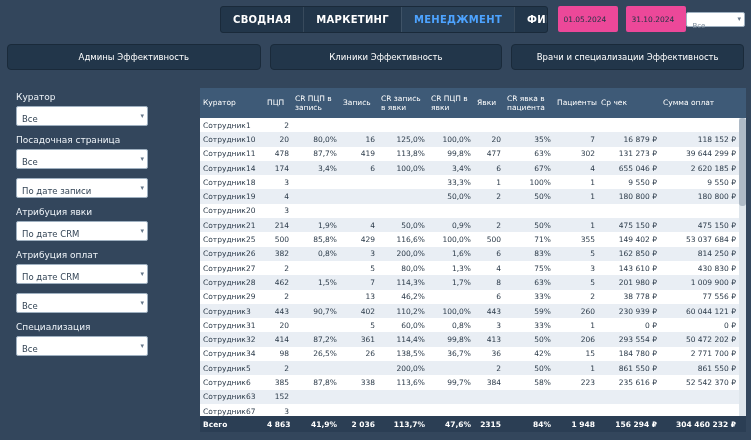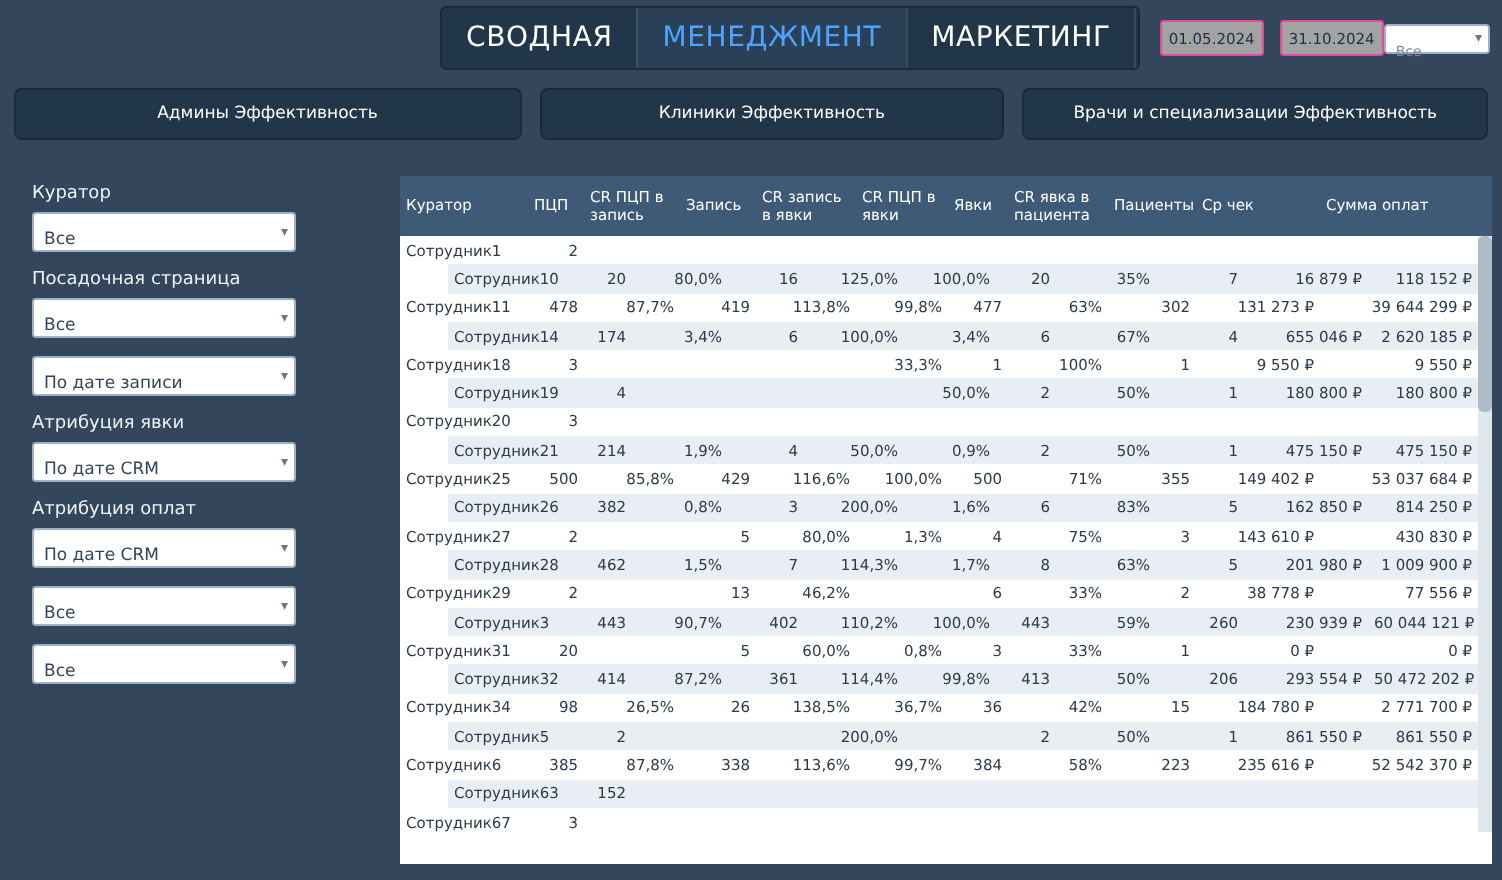--- a/index.html
+++ b/index.html
@@ -12,24 +12,24 @@
     --foot-bg:#2b3e54;
     --cell-text:#2c3b4a;
   }
   html,body{margin:0;padding:0;}
   body{font-family:"DejaVu Sans","Liberation Sans",sans-serif;}
   .app{position:relative;width:751px;height:440px;background:var(--bg);overflow:hidden;}
 
   
   .topbar{position:absolute;top:0;left:0;right:0;height:38px;display:flex;align-items:center;padding:0 6px;box-sizing:border-box;}
   .main-tabs{display:flex;margin-left:214px;background:var(--btn-bg);border:1px solid var(--btn-border);border-radius:3px;overflow:hidden;}
-  .main-tab{background:transparent;border:none;border-left:1px solid rgba(255,255,255,0.10);color:#fff;font-family:inherit;font-size:14px;font-weight:normal;letter-spacing:.3px;padding:7px 12px;cursor:pointer;white-space:nowrap;}
+  .main-tab{background:transparent;border:none;border-left:1px solid rgba(255,255,255,0.10);color:#fff;font-family:inherit;font-size:10px;font-weight:bold;letter-spacing:.3px;padding:7px 12px;cursor:pointer;white-space:nowrap;}
   .main-tab:first-child{border-left:none;}
   .main-tab.active{color:var(--accent);background:#2a4056;}
-  .date-input{width:50px;height:16px;border:1px solid #ec4899;border-radius:2px;background:#a3a3a3;color:#223344;font-family:inherit;font-size:7.5px;text-align:center;margin-left:8px;padding:0;}
+  .date-input{width:50px;height:16px;border:5px solid #ec4899;border-radius:2px;background:#ec4899;color:#223344;font-family:inherit;font-size:7.5px;text-align:left;margin-left:8px;padding:0;}
   .date-input:first-of-type{margin-left:10px;}
 
   
   .select-wrap{position:relative;background:#fff;border:1px solid #9fb0c0;border-radius:2px;box-sizing:border-box;}
   .select-wrap select{appearance:none;-webkit-appearance:none;border:none;background:transparent;width:100%;height:100%;font-family:inherit;font-size:8.5px;color:#334455;padding:0 14px 0 5px;}
   .select-wrap .chev{position:absolute;right:3px;top:50%;transform:translateY(-50%);font-size:7px;color:#66788a;pointer-events:none;}
   .select-wrap.mini{margin-left:auto;width:68px;height:15px;}
   .select-wrap.mini select{font-size:7px;color:#7a8a99;}
 
   
@@ -48,40 +48,40 @@
   .filter-label{color:#eef3f8;font-size:9px;margin-bottom:4px;}
   .filter-group .select-wrap{width:132px;height:20px;}
 
   
   .table-area{position:absolute;left:200px;top:88px;right:5px;bottom:8px;display:flex;flex-direction:column;background:#fff;}
   .cols{display:grid;grid-template-columns:64px 28px 48px 38px 50px 46px 30px 50px 44px 62px 1fr;}
   .t-header{background:var(--thead-bg);color:#fff;min-height:30px;align-items:center;flex:0 0 30px;}
   .th{font-size:7.5px;line-height:1.25;padding:2px 3px;overflow:hidden;}
   .t-body{flex:1 1 auto;overflow:hidden;background:#fff;}
   .t-row{height:14.3px;align-items:center;background:#fff;}
-  .t-row.alt{background:var(--row-alt);margin-left:24px;}
+  .t-row.alt{background:var(--row-alt);}
   .td{font-size:7.5px;color:var(--cell-text);padding:0 3px;white-space:nowrap;overflow:hidden;}
   .num{text-align:right;}
   .t-footer{background:var(--foot-bg);color:#fff;flex:0 0 16px;align-items:center;font-weight:bold;}
   .tf{font-size:7.5px;padding:0 3px;white-space:nowrap;overflow:hidden;}
   .th:last-child,.td:last-child,.tf:last-child{padding-right:10px;}
 
   .scrollbar{position:absolute;right:0;top:30px;bottom:16px;width:7px;background:#dfe6ec;}
   .scroll-thumb{width:100%;height:88px;background:#aebac6;border-radius:3px;}
 </style>
 </head>
 <body>
 
 <div class="app">
 
   <header class="topbar">
     <nav class="main-tabs">
       <button class="main-tab">СВОДНАЯ</button>
+      <button class="main-tab">МАРКЕТИНГ</button>
       <button class="main-tab active">МЕНЕДЖМЕНТ</button>
-      <button class="main-tab">МАРКЕТИНГ</button>
       <button class="main-tab">ФИНАНСЫ</button>
     </nav>
     <input class="date-input" readonly="" value="01.05.2024" style="">
     <input class="date-input" readonly="" value="31.10.2024" style="">
     <div class="select-wrap mini">
       <select><option>Все</option></select>
       <span class="chev">▾</span>
     </div>
   </header>
 
@@ -126,20 +126,21 @@
         <span class="chev">▾</span>
       </div>
     </div>
     <div class="filter-group">
       <div class="select-wrap">
         <select><option>Все</option></select>
         <span class="chev">▾</span>
       </div>
     </div>
     <div class="filter-group">
+      <div class="filter-label">Специализация</div>
       <div class="select-wrap">
         <select><option>Все</option></select>
         <span class="chev">▾</span>
       </div>
     </div>
   </aside>
 
   <main class="table-area">
     <div class="t-header cols" id="thead">
         <div class="th">Куратор</div>
@@ -422,18 +423,31 @@
           <div class="td num"></div>
           <div class="td num"></div>
           <div class="td num"></div>
           <div class="td num"></div>
           <div class="td num"></div>
           <div class="td num"></div>
           <div class="td num"></div>
           <div class="td num"></div>
         </div>
       </div>
+    <div class="t-footer cols" id="tfoot">
+        <div class="tf">Всего</div>
+        <div class="tf num">4 863</div>
+        <div class="tf num">41,9%</div>
+        <div class="tf num">2 036</div>
+        <div class="tf num">113,7%</div>
+        <div class="tf num">47,6%</div>
+        <div class="tf num">2315</div>
+        <div class="tf num">84%</div>
+        <div class="tf num">1 948</div>
+        <div class="tf num">156 294 ₽</div>
+        <div class="tf num">304 460 232 ₽</div>
+      </div>
     <div class="scrollbar">
       <div class="scroll-thumb"></div>
     </div>
   </main>
 
 </div>
 
 </body></html>

